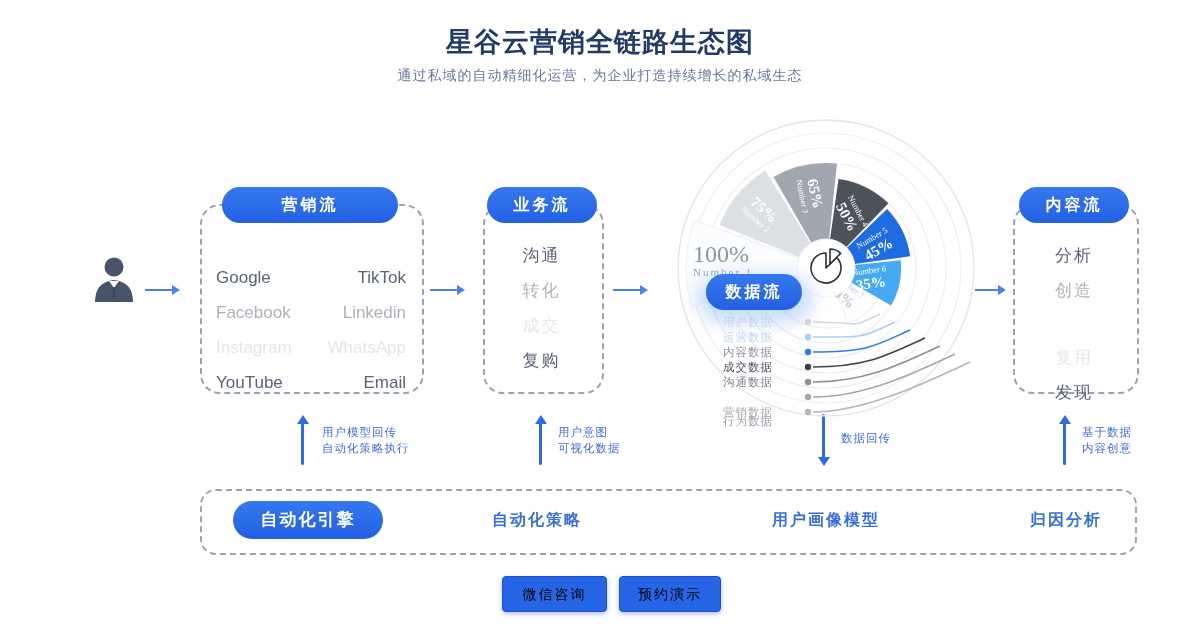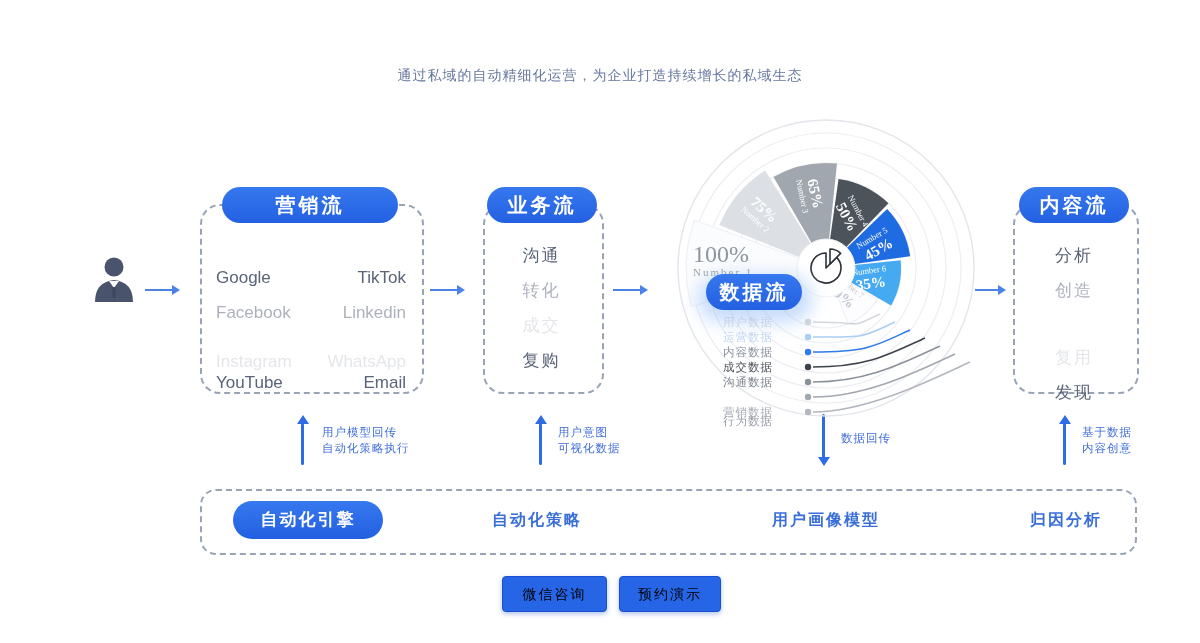--- a/index.html
+++ b/index.html
@@ -5,21 +5,21 @@
   html,body{margin:0;padding:0;background:#ffffff;}
   #stage{position:relative;width:1200px;height:643px;background:#ffffff;overflow:hidden;
          font-family:"Liberation Sans",sans-serif;}
   .abs{position:absolute;}
 
   .page-title{width:100%;text-align:center;top:24px;font-size:27px;font-weight:700;color:#223a66;letter-spacing:1px;}
   .page-subtitle{width:100%;text-align:center;top:67px;font-size:14px;color:#66789e;letter-spacing:1px;}
 
   .dash-box{border:2px dashed #99a3b6;border-radius:20px;background:transparent;}
   .pill{background:linear-gradient(180deg,#3678ee,#2360e2);color:#fff;border-radius:19px;
-        text-align:center;font-size:20px;font-weight:700;letter-spacing:3px;line-height:36px;height:36px;}
+        text-align:center;font-size:16px;font-weight:700;letter-spacing:3px;line-height:36px;height:36px;}
   .flow-item{font-size:17px;color:#5a6478;margin-top:44px;}
   .cn-item{font-size:17px;color:#5a6478;letter-spacing:2px;}
 
   .arrow-h{height:2px;background:#4b82ea;}
   .arrow-h::after{content:'';position:absolute;right:-7px;top:-4px;width:0;height:0;
         border-left:8px solid #4b82ea;border-top:5px solid transparent;border-bottom:5px solid transparent;}
   .arrow-v{width:3px;background:#2f6be6;border-radius:2px;}
   .arrow-v.up::before{content:'';position:absolute;top:-8px;left:-4.5px;width:0;height:0;
         border-bottom:9px solid #2f6be6;border-left:6px solid transparent;border-right:6px solid transparent;}
   .arrow-v.down::before{content:'';position:absolute;bottom:-8px;left:-4.5px;width:0;height:0;
@@ -40,20 +40,21 @@
   .num1-big{font-family:"Liberation Serif",serif;font-size:24px;color:#8f959e;line-height:24px;}
   .num1-small{font-family:"Liberation Serif",serif;font-size:11px;color:#9aa0a8;letter-spacing:2px;}
 
   .glow{background:#7fb0f5;opacity:.45;filter:blur(9px);border-radius:24px;}
 </style>
 </head>
 <body>
 
 <div id="stage">
 
+  <div class="abs page-title">星谷云营销全链路生态图</div>
   <div class="abs page-subtitle">通过私域的自动精细化运营，为企业打造持续增长的私域生态</div>
 
   <svg class="abs" style="left:92px;top:254px;" width="44" height="52" viewBox="0 0 44 52">
     <circle cx="22" cy="13" r="9.5" fill="#49536b"></circle>
     <path d="M3,48 Q3,28 22,26 Q41,28 41,48 Z" fill="#49536b"></path>
     <path d="M17,27 L22,34 L27,27 Z" fill="#ffffff"></path>
     <rect x="20.6" y="33" width="2.8" height="11" rx="1.2" fill="#3c465c"></rect>
   </svg>
 
   <div class="abs arrow-h" style="left:145px;top:289px;width:28px;"></div>
@@ -65,21 +66,21 @@
   <div class="abs pill" style="left:222px;top:187px;width:176px;">营销流</div>
   <div id="marketing-rows" class="abs" style="left:216px;top:238px;width:190px;">
       <div style="display: flex; justify-content: space-between; height: 35px; align-items: center; opacity: 1;">
         <span class="flow-item">Google</span>
         <span class="flow-item">TikTok</span>
       </div>
       <div style="display: flex; justify-content: space-between; height: 35px; align-items: center; opacity: 0.5;">
         <span class="flow-item">Facebook</span>
         <span class="flow-item">Linkedin</span>
       </div>
-      <div style="display: flex; justify-content: space-between; height: 35px; align-items: flex-start; opacity: 0.16;">
+      <div style="display: flex; justify-content: space-between; height: 35px; align-items: center; opacity: 0.16;">
         <span class="flow-item">Instagram</span>
         <span class="flow-item">WhatsApp</span>
       </div>
       <div style="display: flex; justify-content: space-between; height: 35px; align-items: center; opacity: 1;">
         <span class="flow-item">YouTube</span>
         <span class="flow-item">Email</span>
       </div>
     </div>
 
   <div class="abs dash-box" style="left:483px;top:204px;width:117px;height:186px;"></div>

